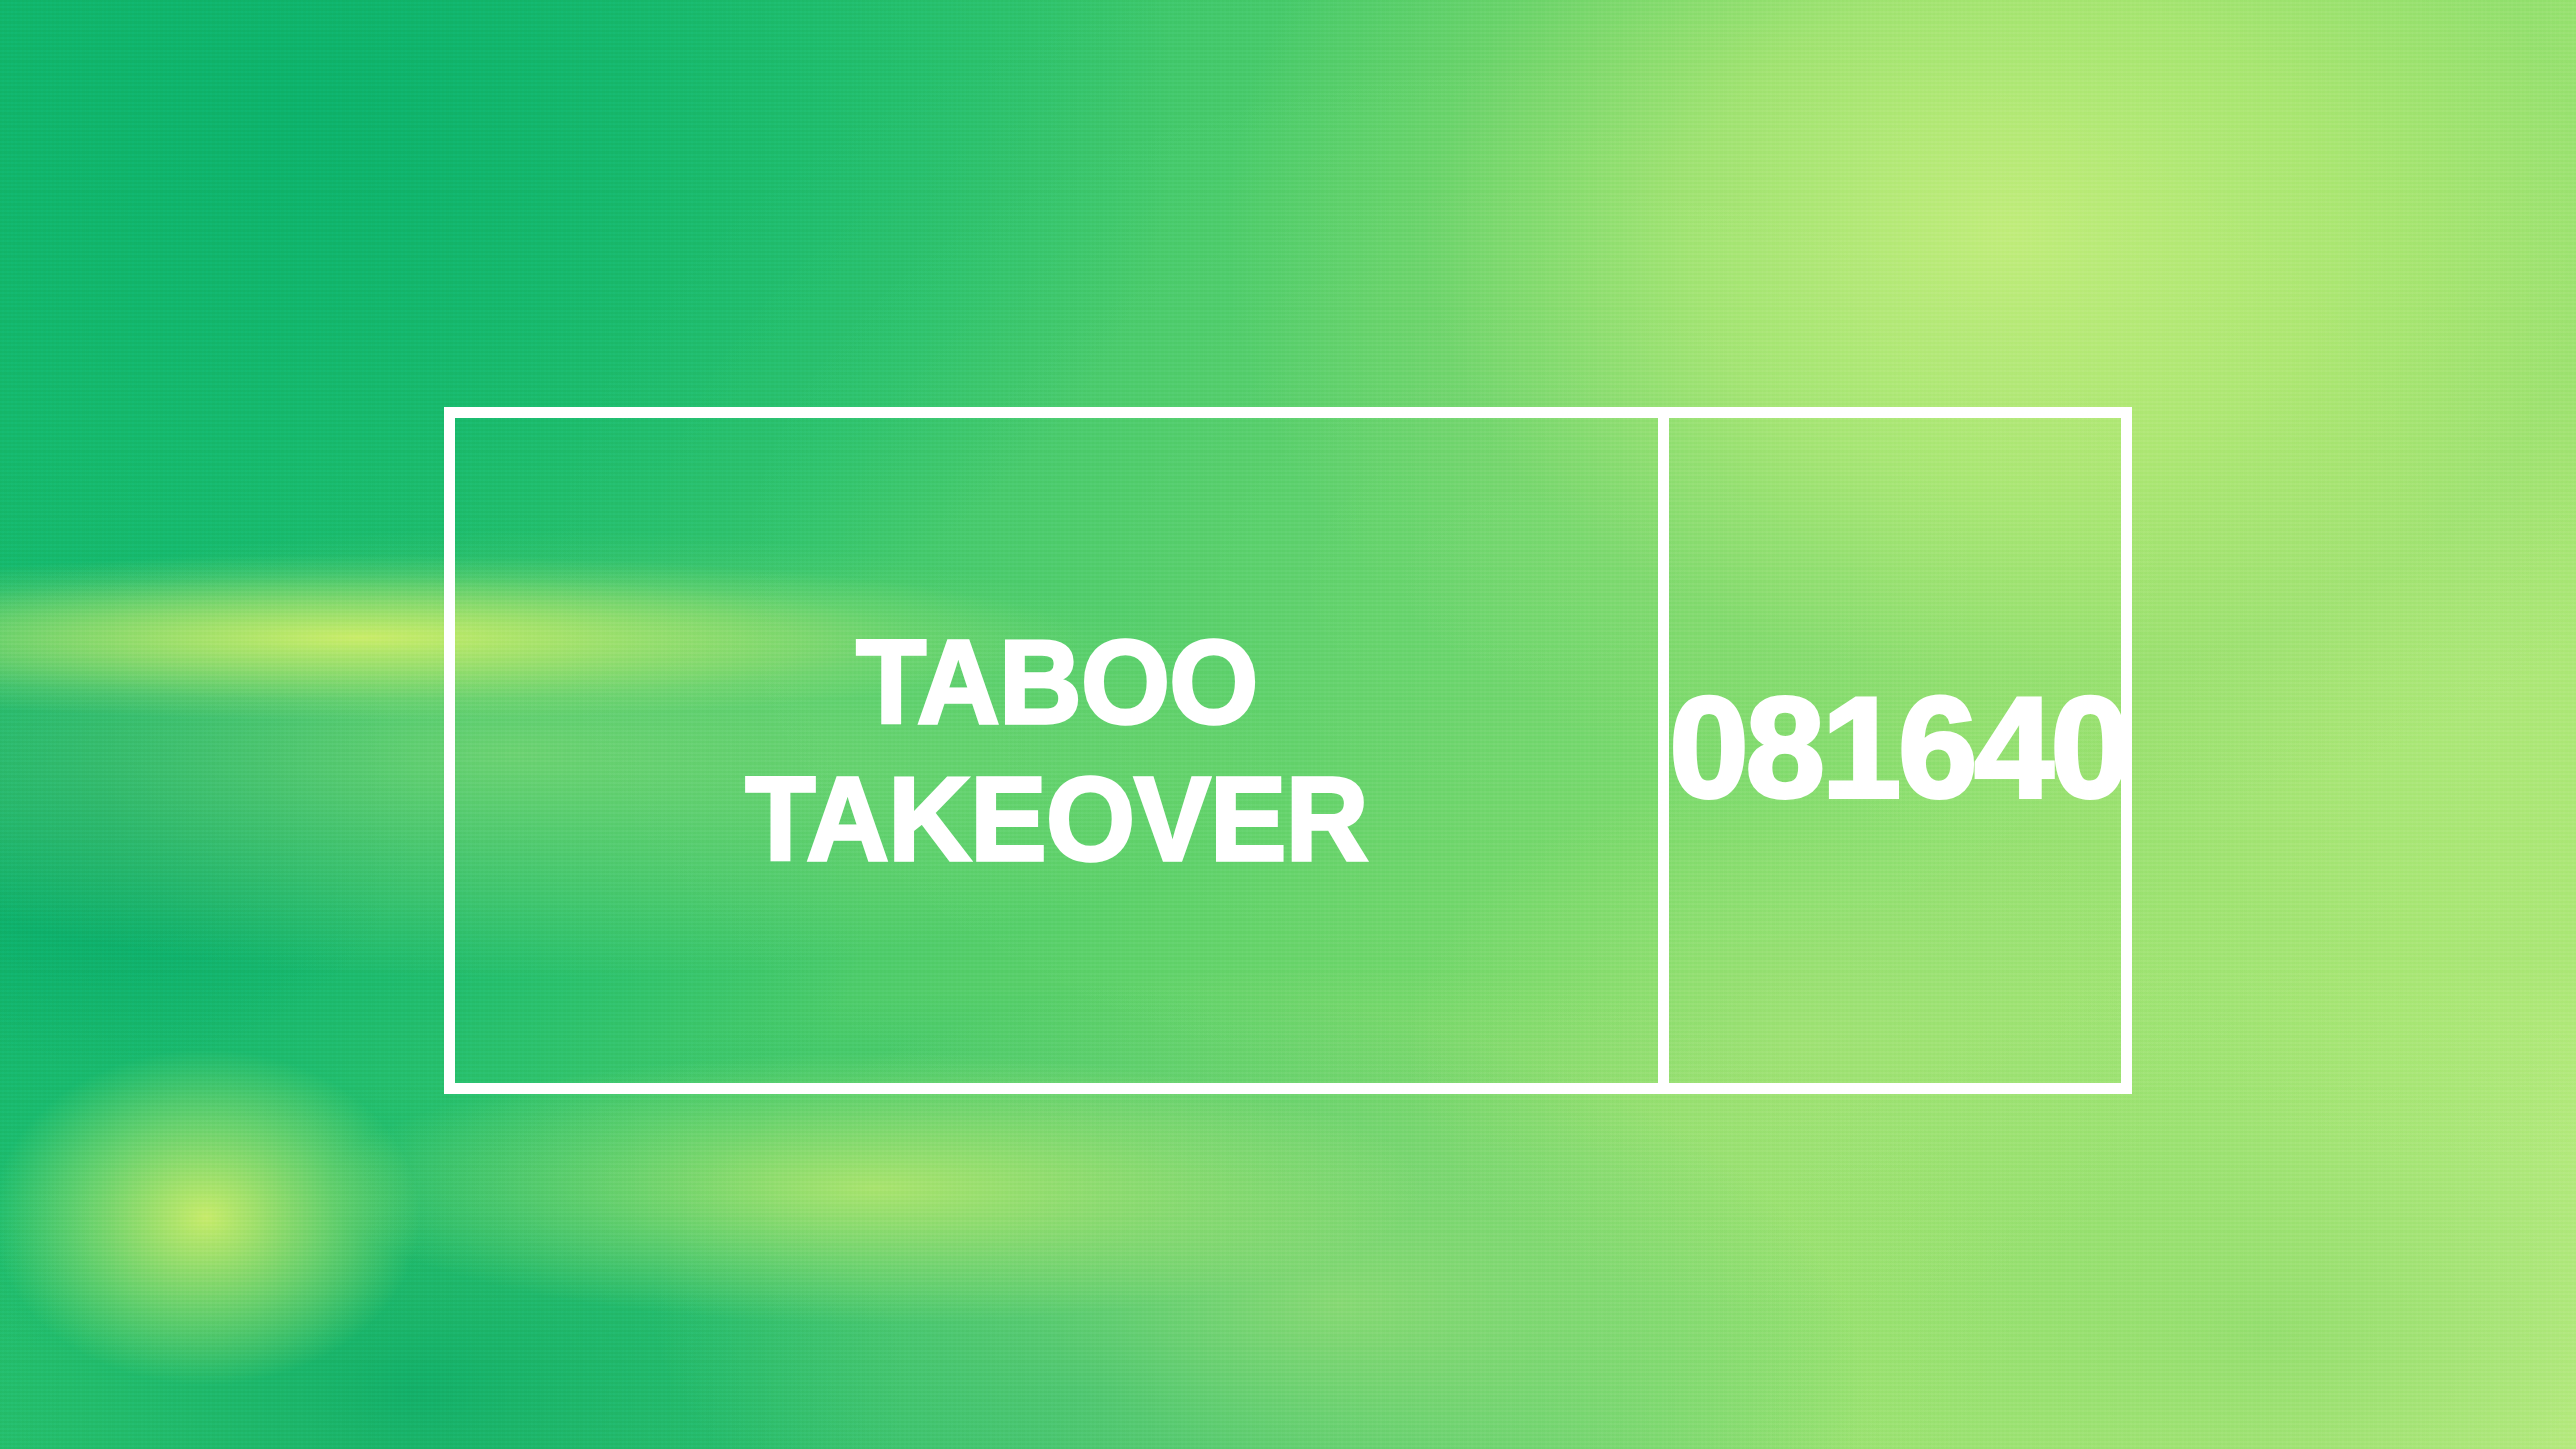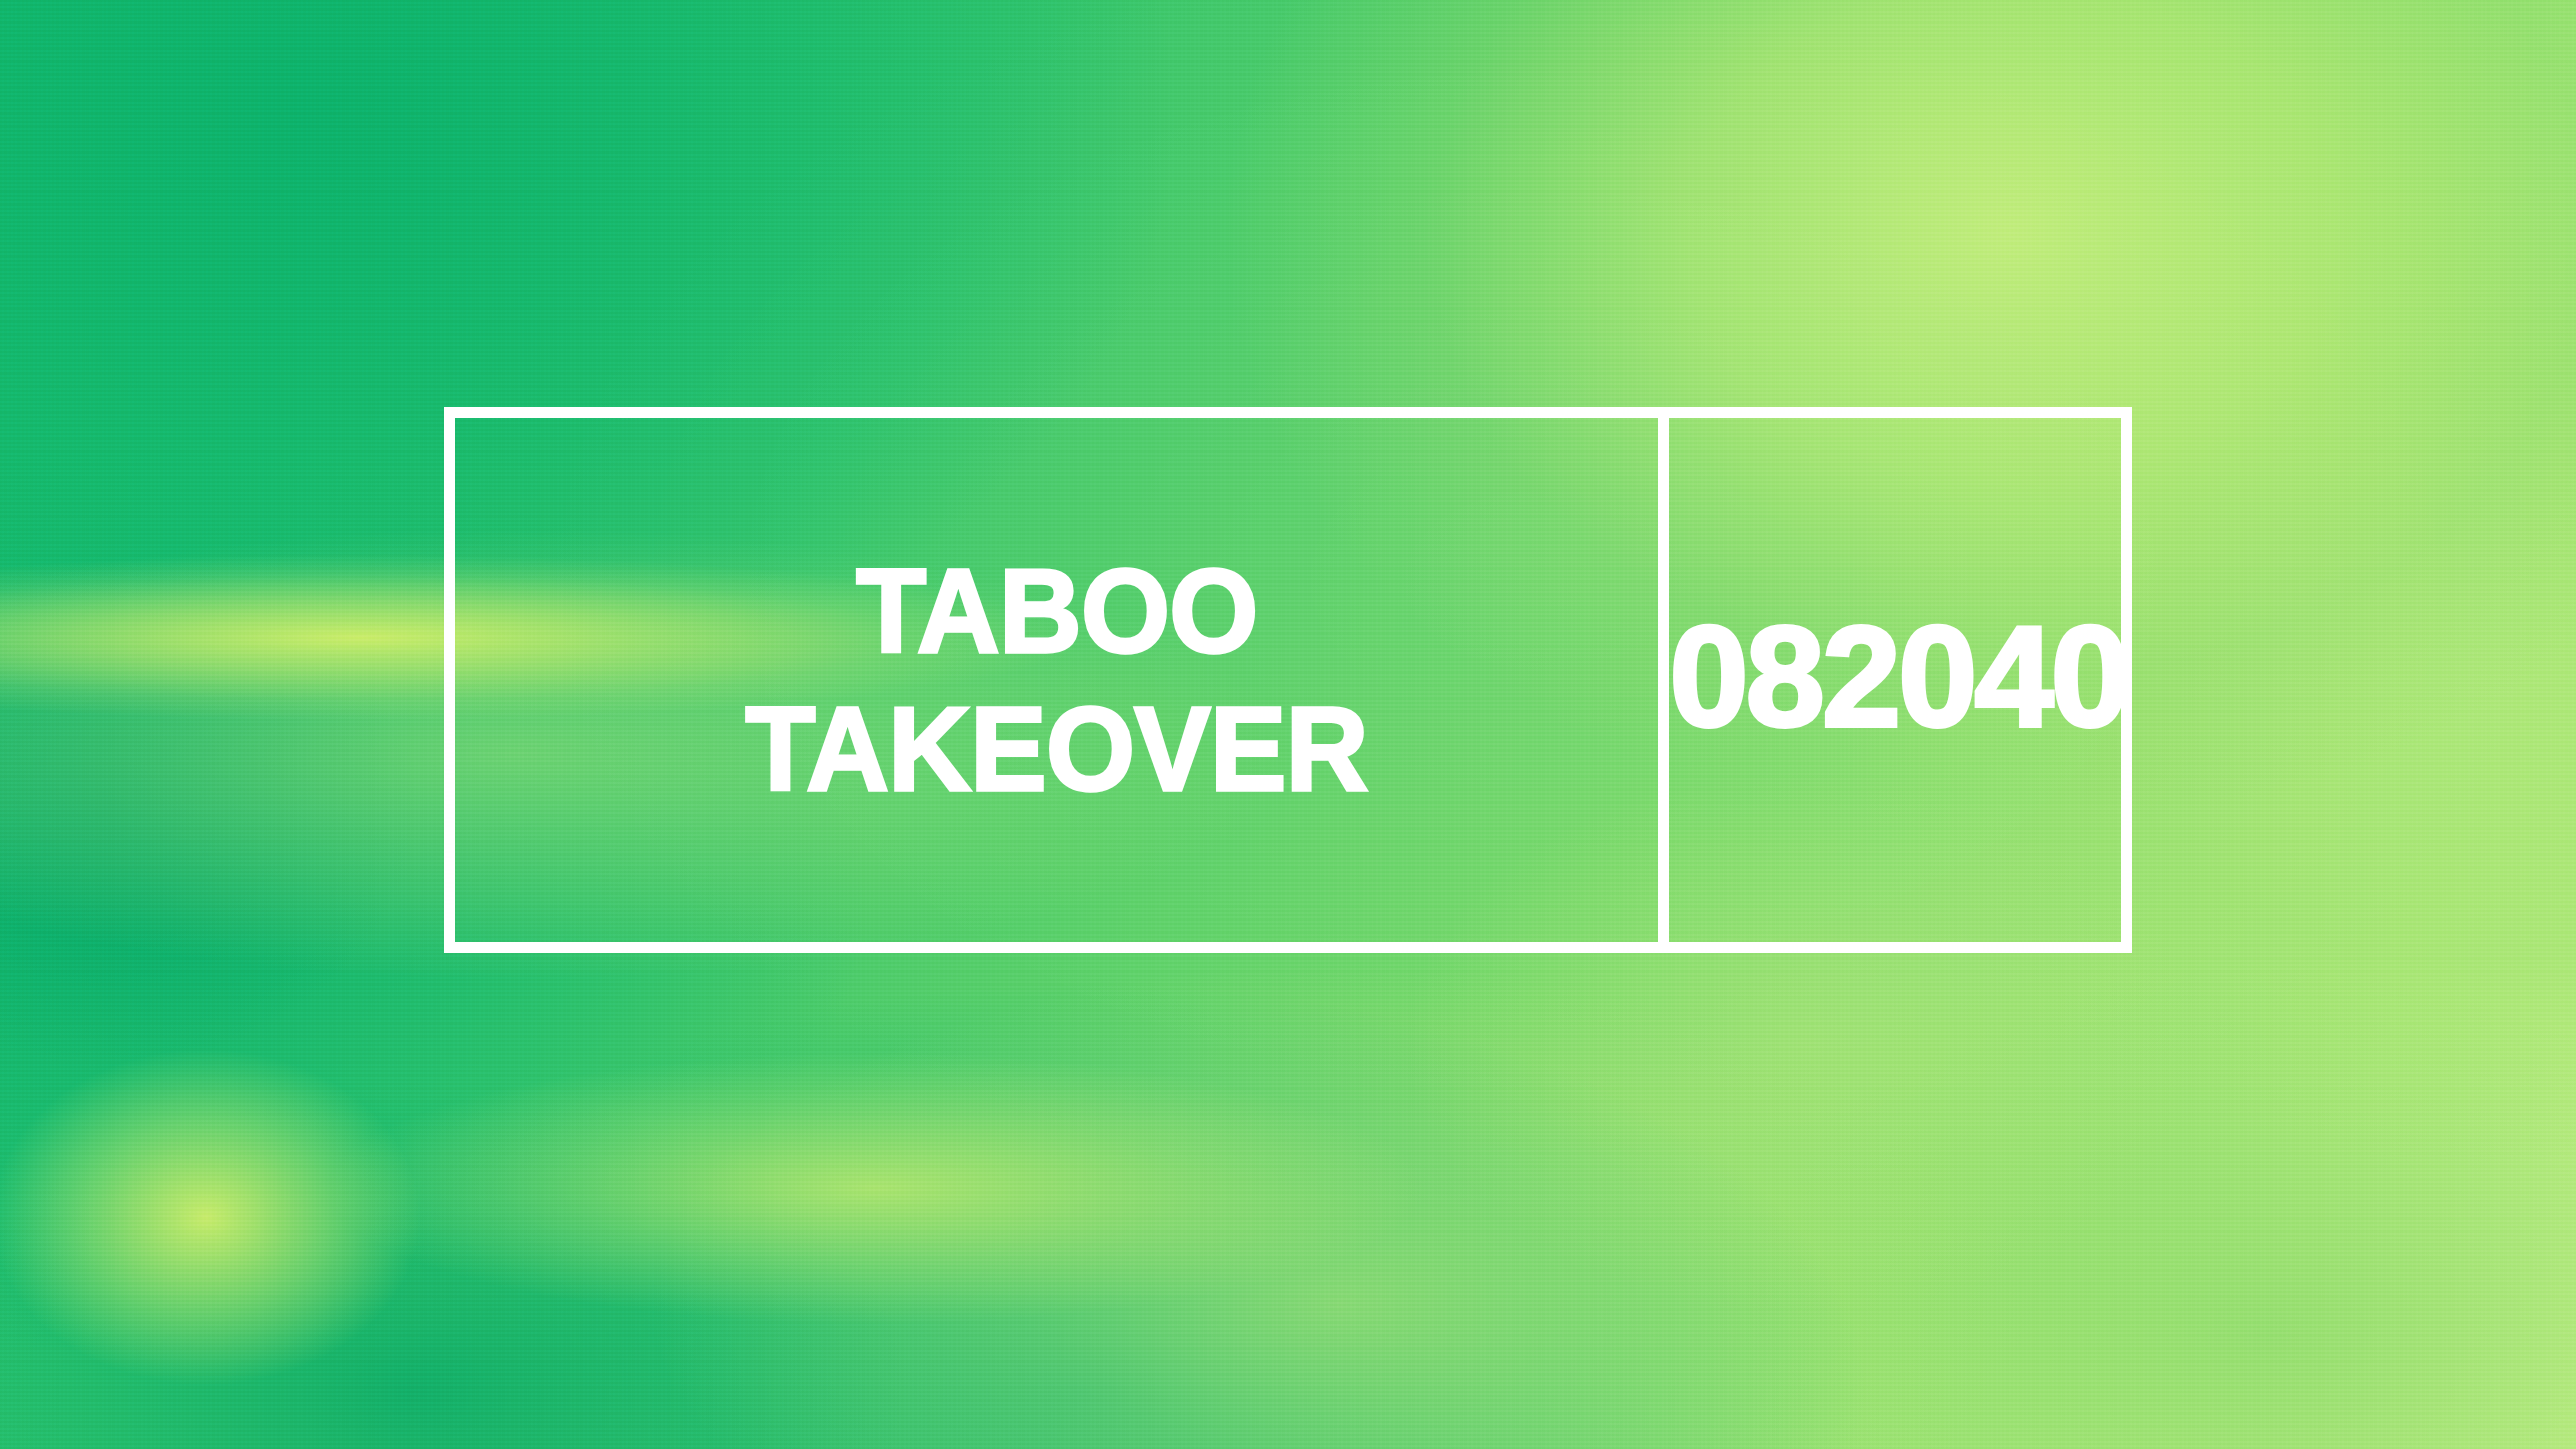--- a/index.html
+++ b/index.html
@@ -118,21 +118,21 @@
         rgba(0,0,0,0.45) 0px, rgba(0,0,0,0.45) 0.7px,
         rgba(255,255,255,0.45) 0.7px, rgba(255,255,255,0.45) 1.3px);
   }
 
   
   #event-frame {
     position: absolute;
     left: 444px;
     top: 407px;
     width: 1688px;   
-    height: 546px;   
+    height: 687px;   
     box-sizing: border-box;
     border: 11.4px solid #ffffff;
     display: flex;
     align-items: stretch;
   }
 
   
   #title-cell {
     flex: 0 0 1203px;   
     position: relative;
@@ -202,20 +202,20 @@
 
     <div id="title-cell">
       <div class="title-line" id="title-line-1">TABOO</div>
       <div class="title-line" id="title-line-2">TAKEOVER</div>
     </div>
 
     <div id="frame-divider"></div>
 
     <div id="date-cell">
       <div class="date-line">08</div>
-      <div class="date-line">20</div>
+      <div class="date-line">16</div>
       <div class="date-line">40</div>
     </div>
 
   </div>
 
 </div>
 
 
 </body></html>

